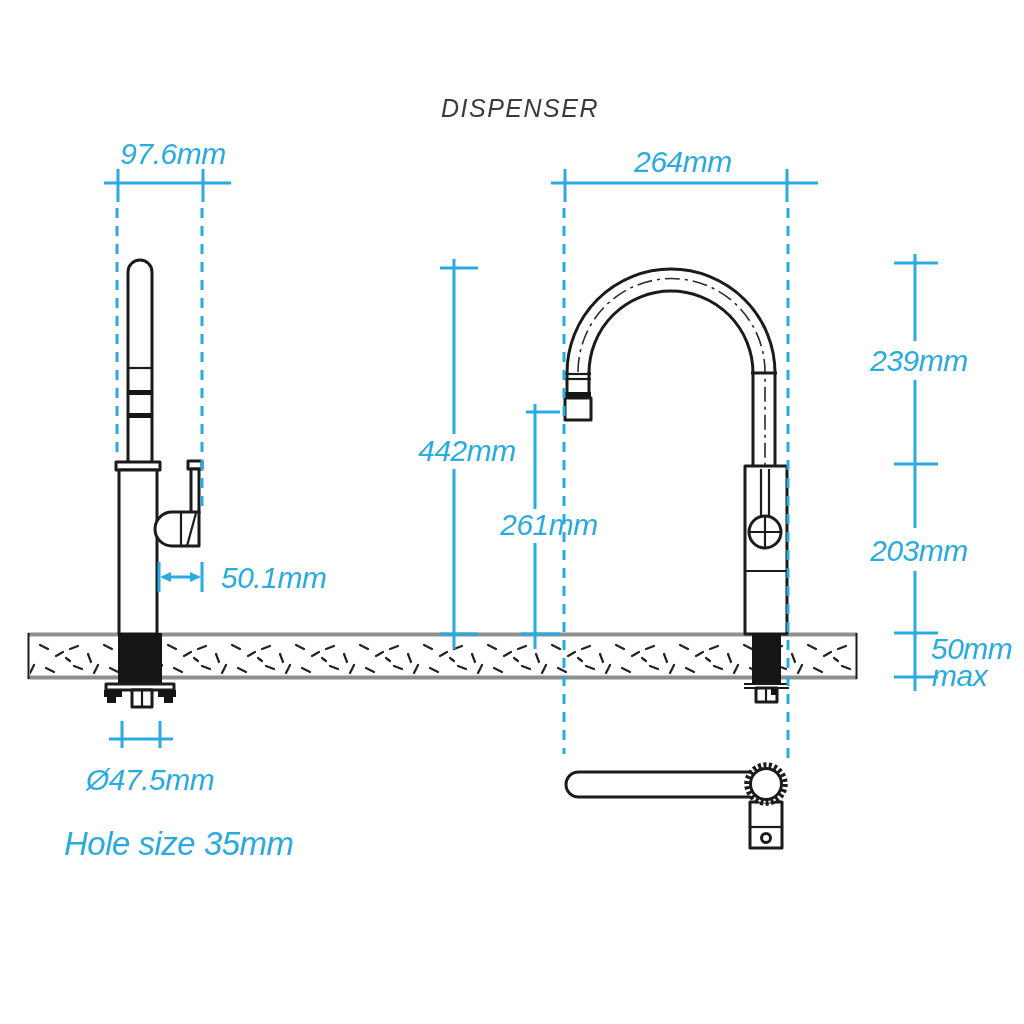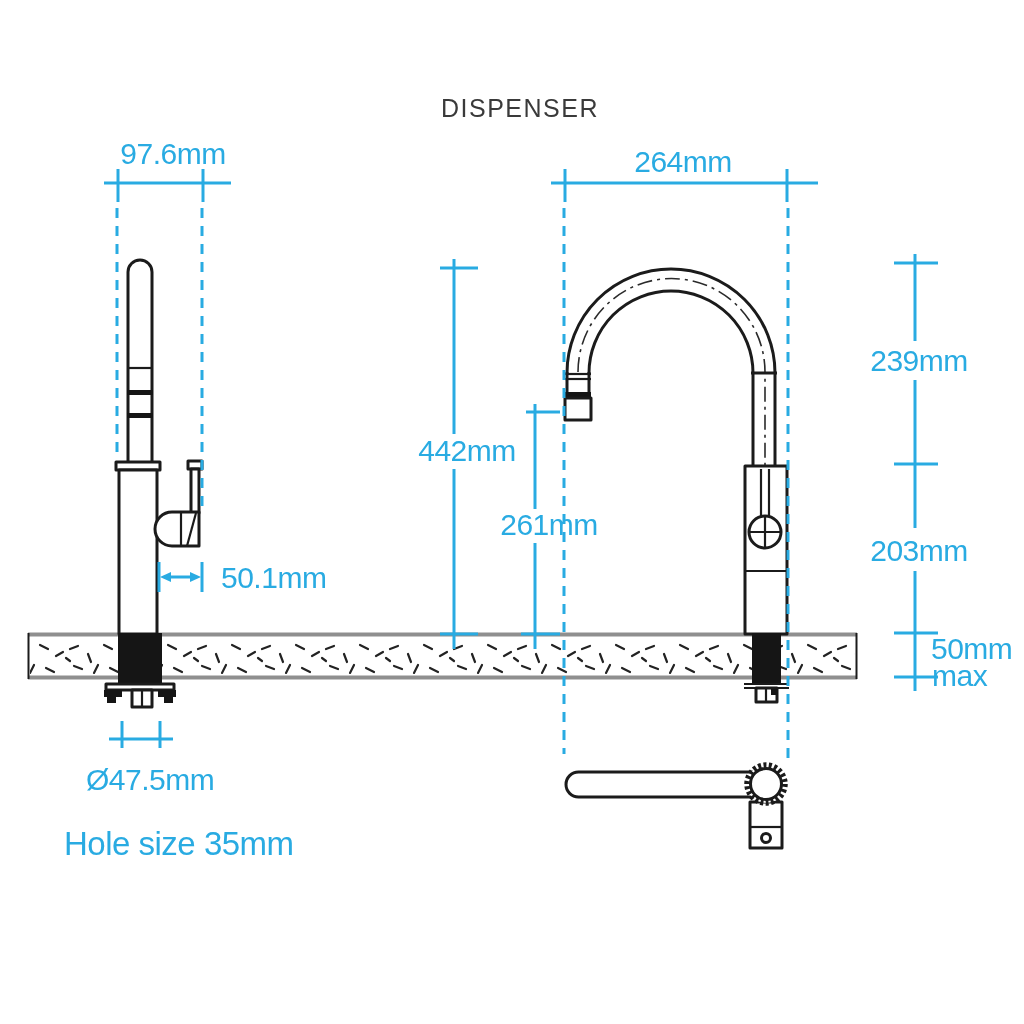--- a/index.html
+++ b/index.html
@@ -1,17 +1,17 @@
 <!DOCTYPE html>
 <html><head>
 <meta charset="utf-8">
 <style>
   html,body{margin:0;padding:0;background:#ffffff;}
   .page{position:relative;width:1024px;height:1024px;background:#fff;overflow:hidden;
-        font-family:"Liberation Sans",sans-serif;}
+        font-family:"Liberation Sans",sans-serif;font-style:italic;}
   svg{position:absolute;left:0;top:0;font-family:"Liberation Sans",sans-serif;}
   
   .k  {stroke:#1b1b1b;fill:none;stroke-width:3;stroke-linejoin:round;stroke-linecap:butt;}
   .kf {stroke:#1b1b1b;fill:#ffffff;stroke-width:3;stroke-linejoin:round;}
   .kb {fill:#151515;stroke:none;}
   .thin{stroke-width:2.2;}
   .cl {stroke:#2a2a2a;fill:none;stroke-width:1.6;stroke-dasharray:15 5 3 5;}
   
   .cy {stroke:#29ABE2;fill:none;stroke-width:3;}
   .cyd{stroke-dasharray:10 8;}

